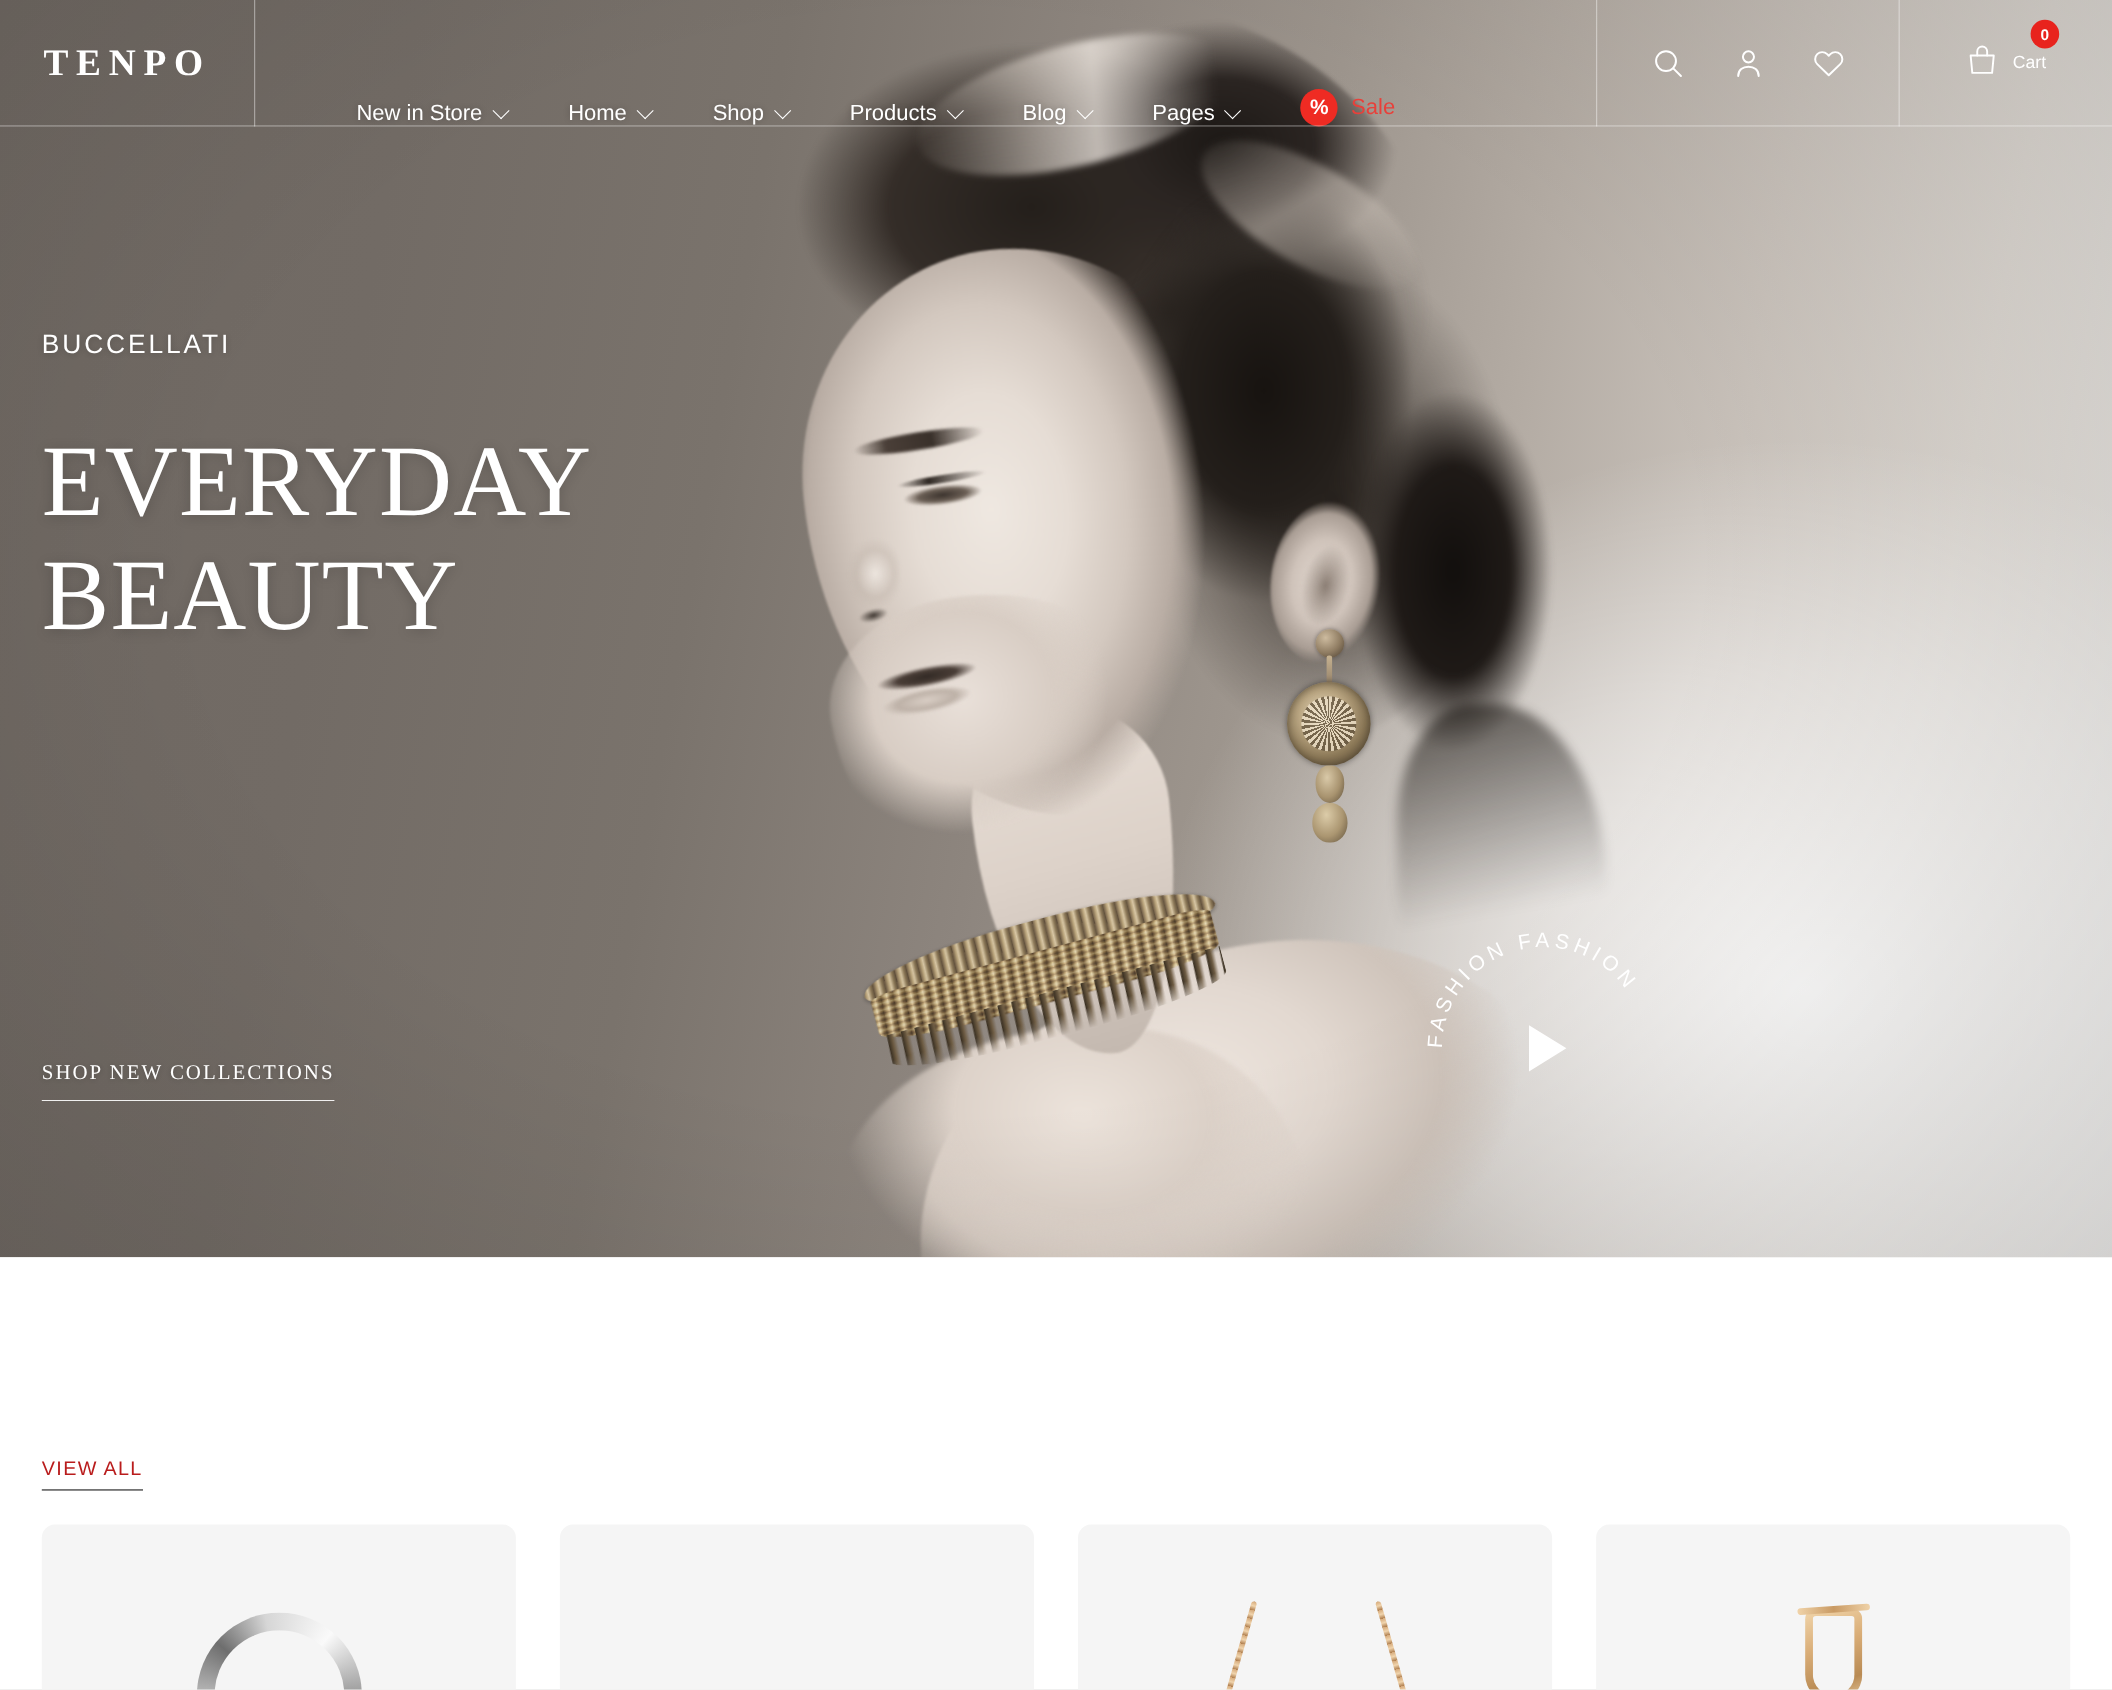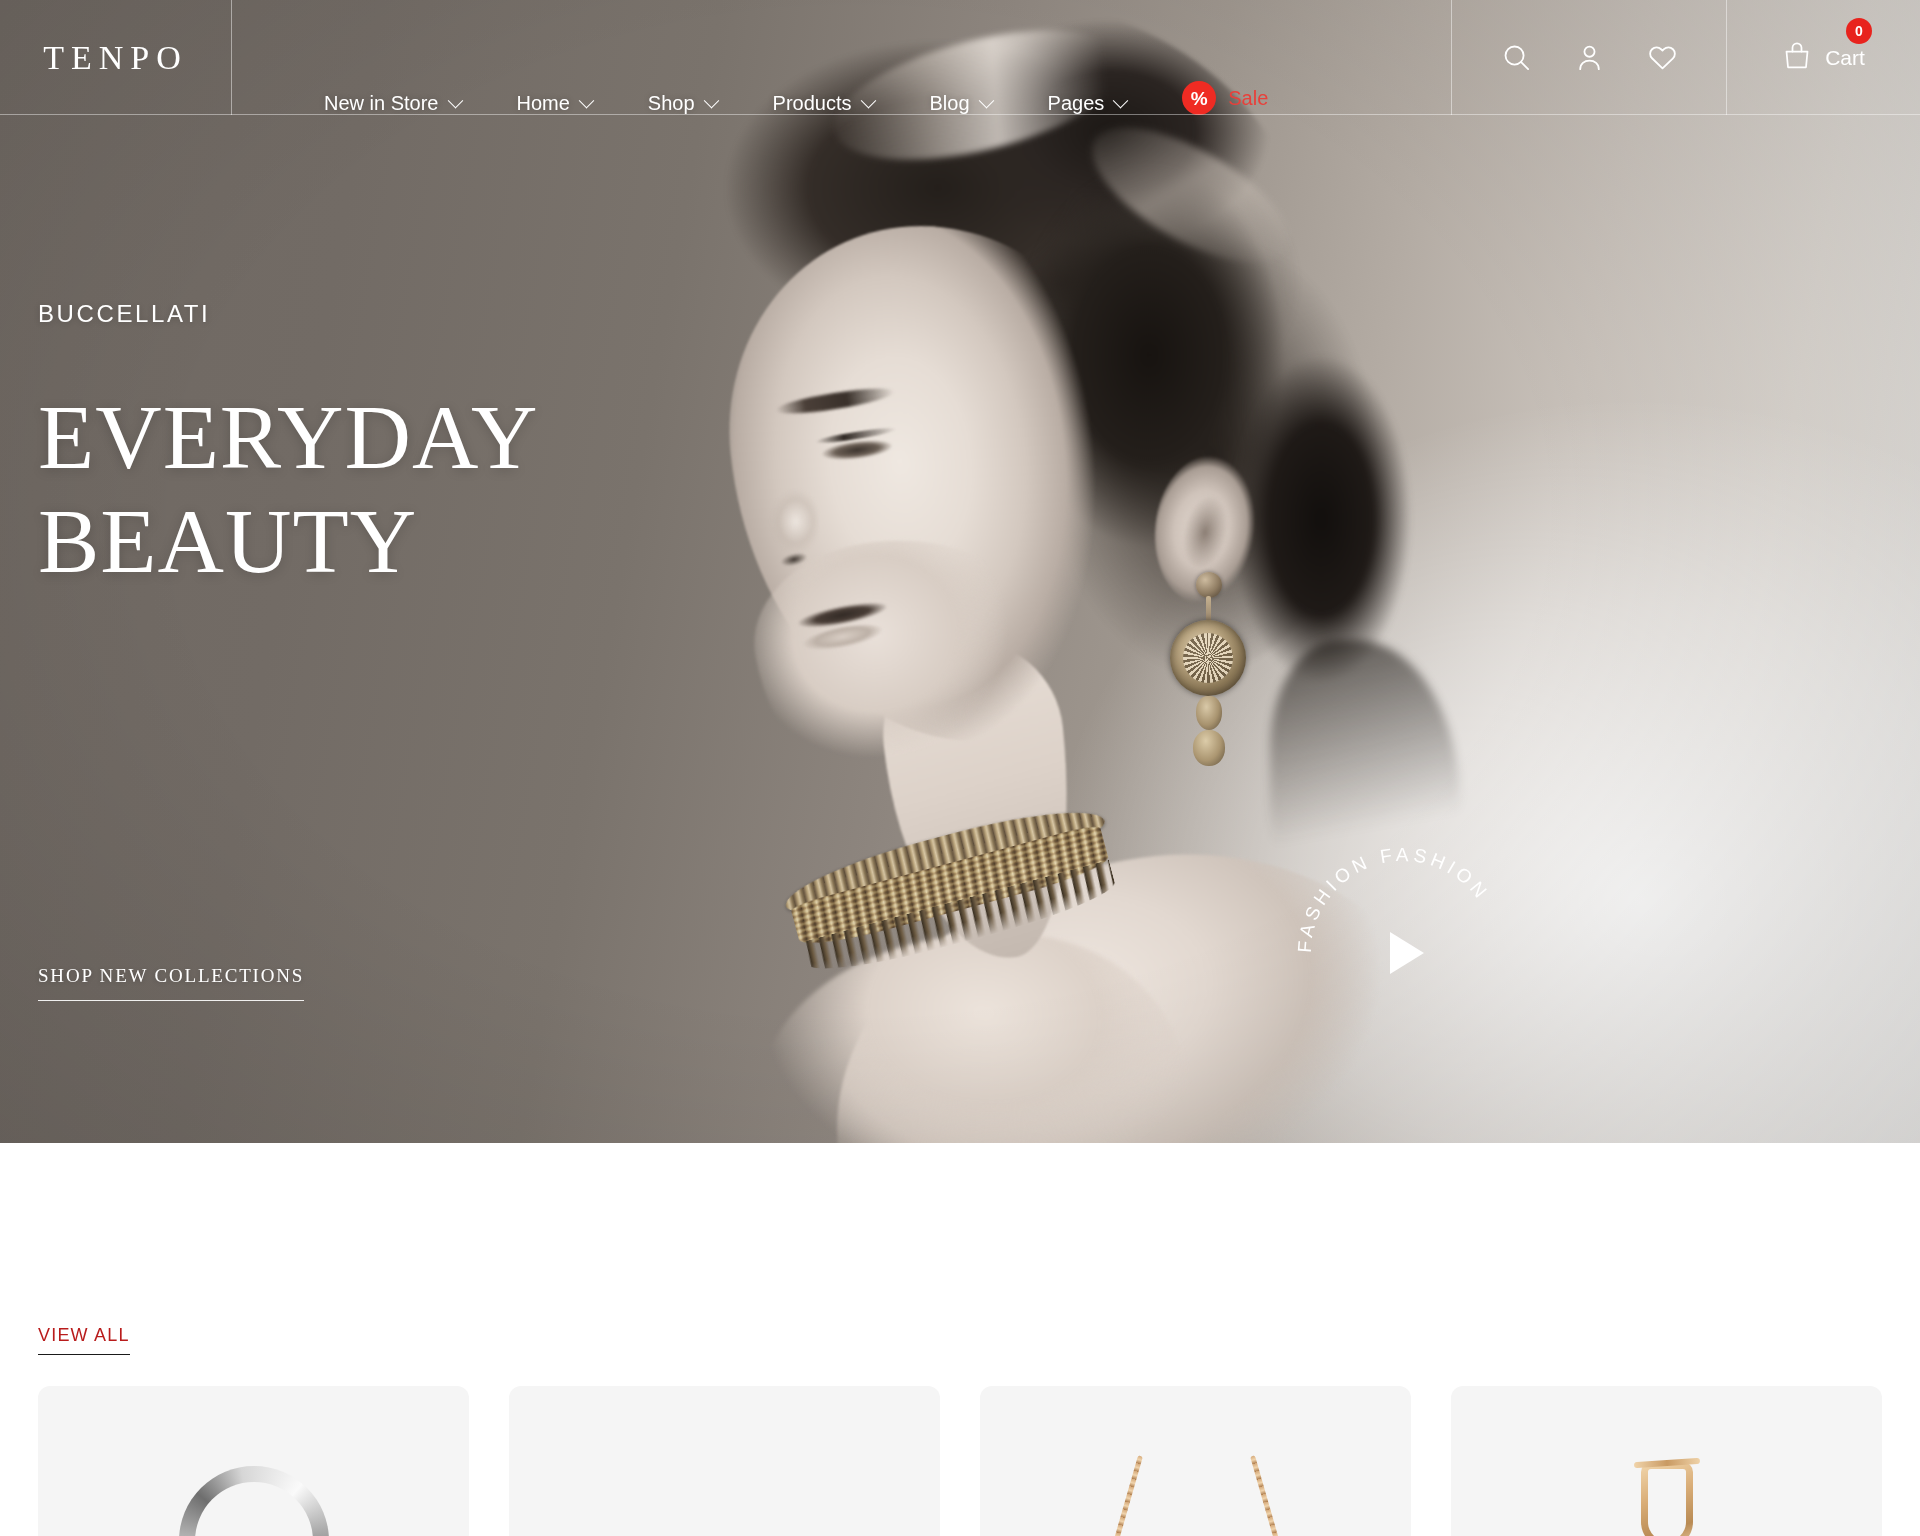--- a/index.html
+++ b/index.html
@@ -287,21 +287,21 @@
   .hdr-logo {
     width:232px; flex:0 0 232px;
     display:flex; align-items:center; justify-content:center;
     border-right:1px solid rgba(255,255,255,0.45);
   }
   .logo-text {
     color:#ffffff;
     font-family:"Liberation Serif", serif;
     font-size:34px;
     letter-spacing:7px;
-    font-weight:400;
+    font-weight:700;
   }
   .hdr-nav {
     flex:1 1 auto;
     display:flex; align-items:flex-end;
     padding-left:64px;
     gap:0px;
     border-right:1px solid rgba(255,255,255,0.45);
   }
   .nav-item {
     display:flex; align-items:center; gap:11px;
@@ -338,21 +338,21 @@
     gap:42px;
     border-right:1px solid rgba(255,255,255,0.45);
   }
   .hdr-icons svg { display:block; cursor:pointer; }
 
   .hdr-cart {
     width:193px; flex:0 0 193px;
     display:flex; align-items:center; justify-content:center;
     gap:13px; position:relative; cursor:pointer;
   }
-  .cart-label { color:#ffffff; font-size:21px; }
+  .cart-label { color:#ffffff; font-size:16px; }
   .cart-count {
     position:absolute; left:119px; top:18px;
     min-width:26px; height:26px; padding:0 6px;
     border-radius:13px;
     background:#e8231d; color:#ffffff;
     font-size:14px; font-weight:700;
     display:flex; align-items:center; justify-content:center;
     line-height:1;
   }
 

